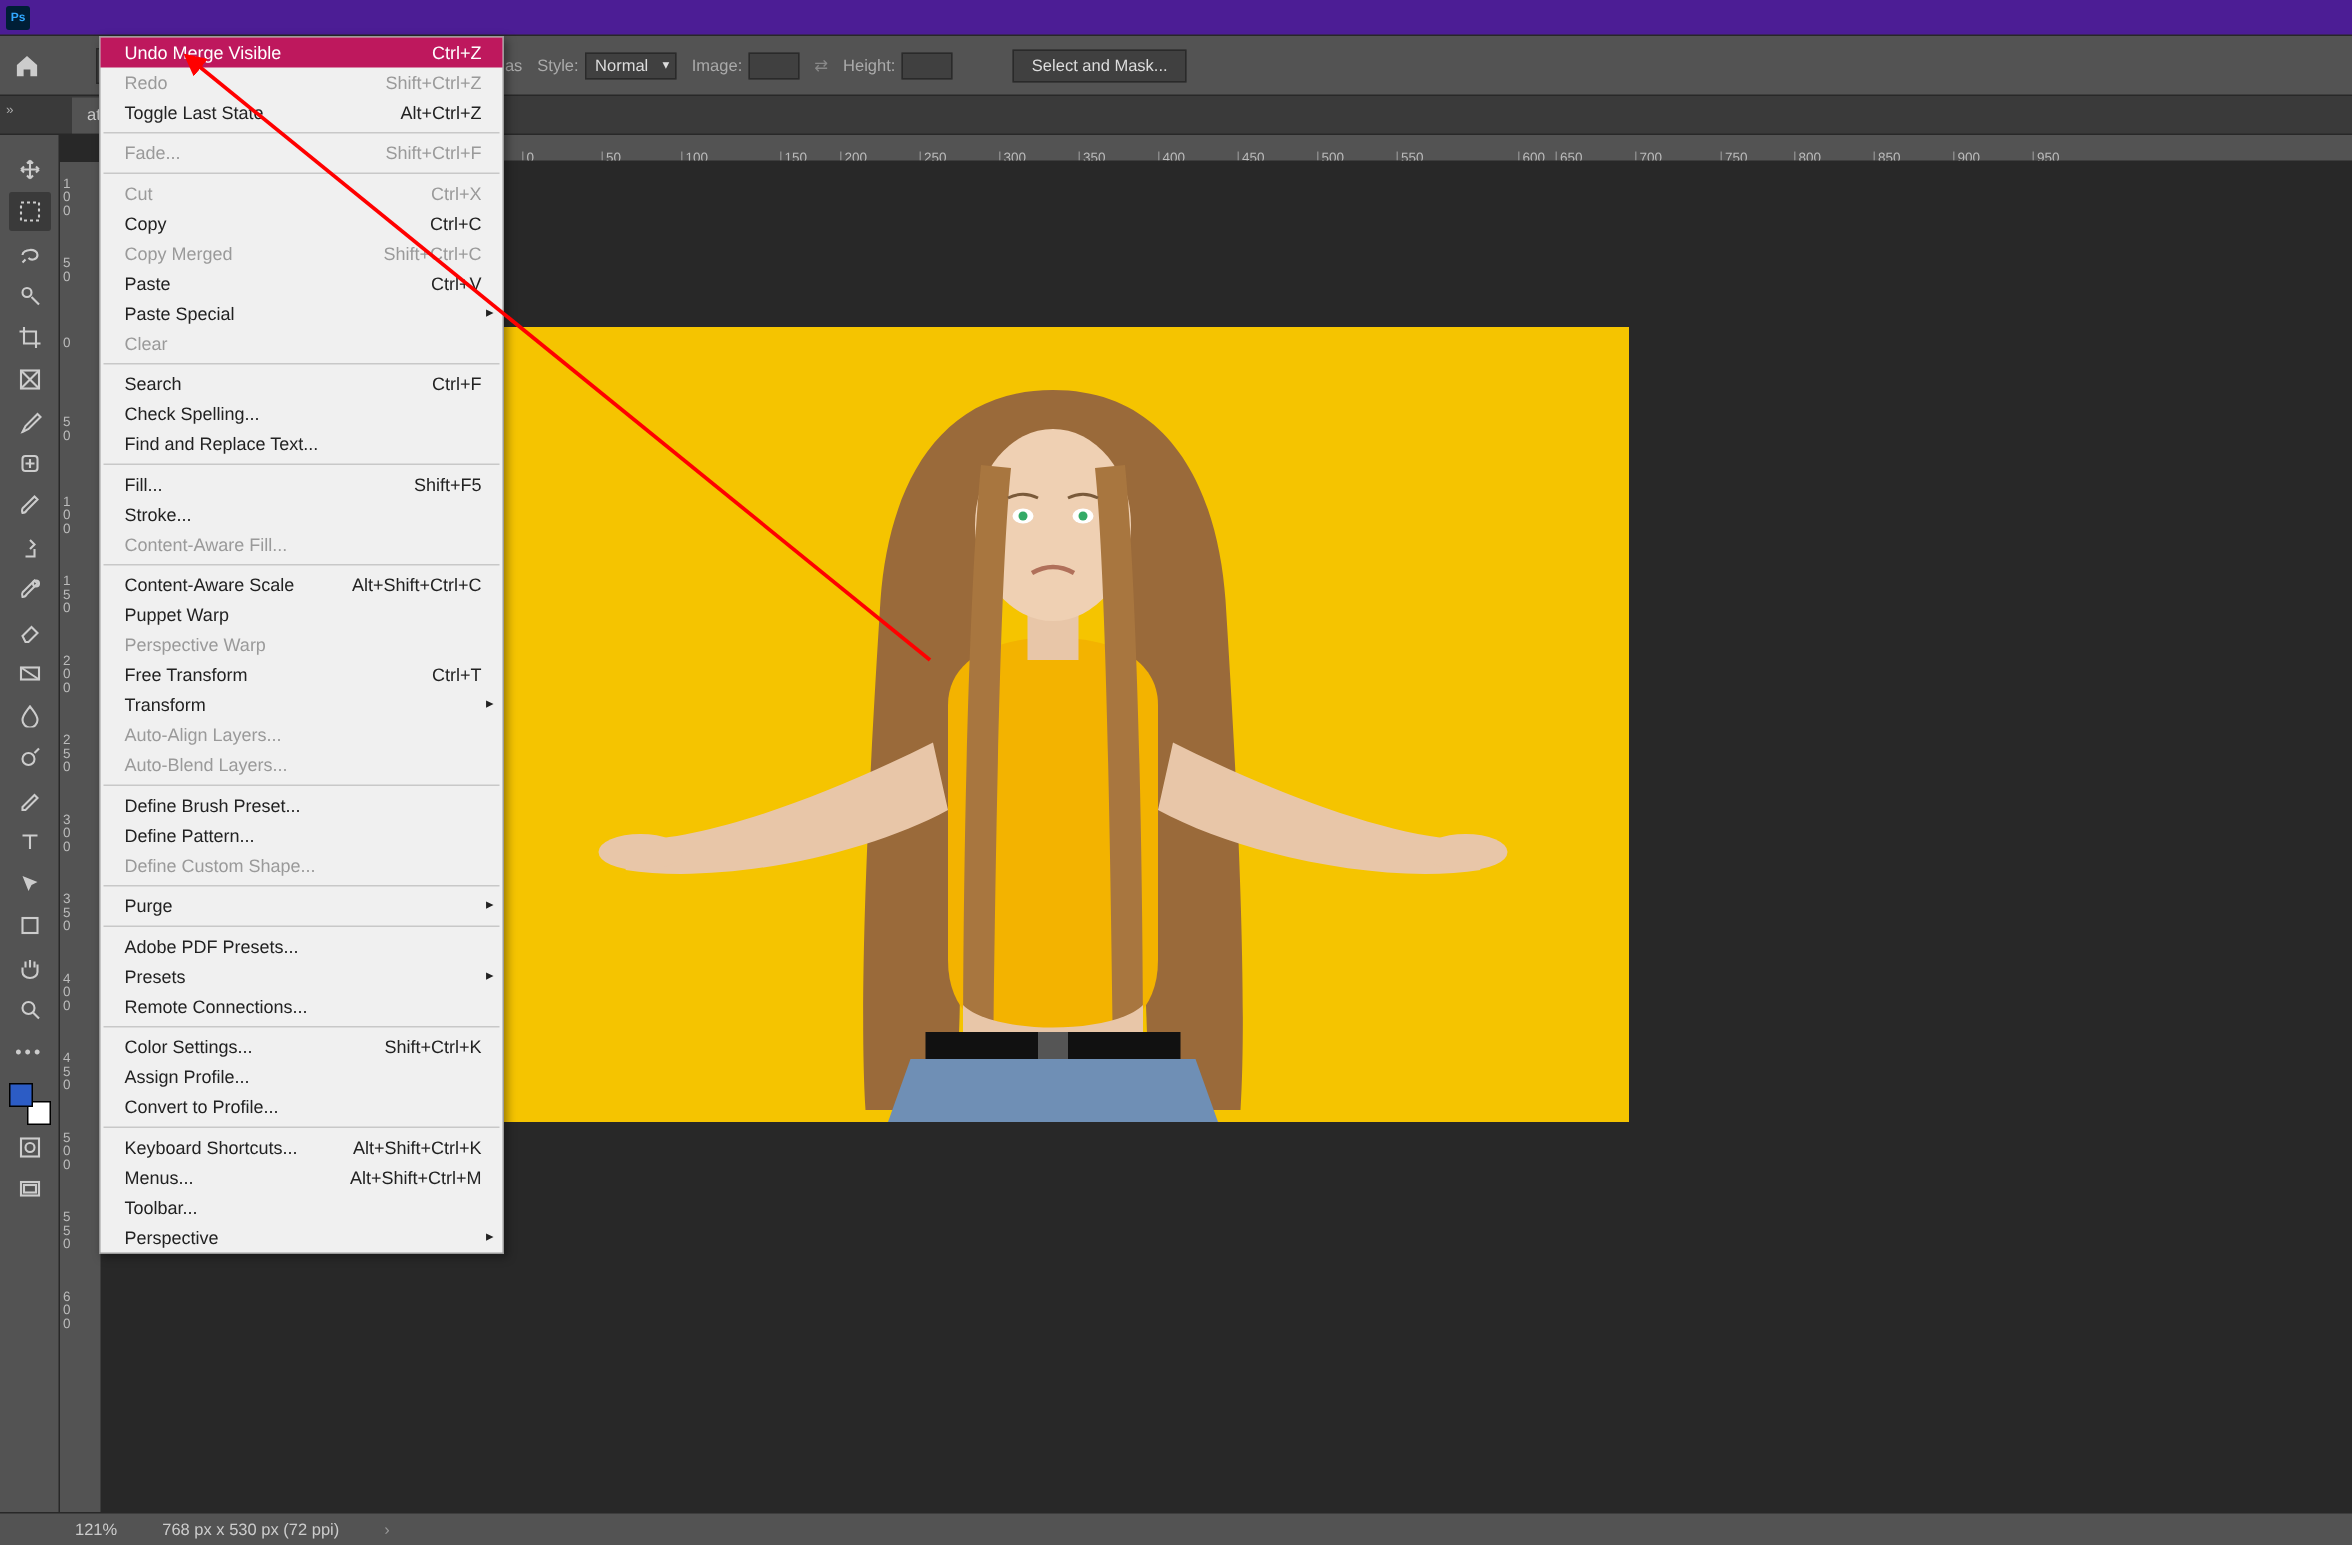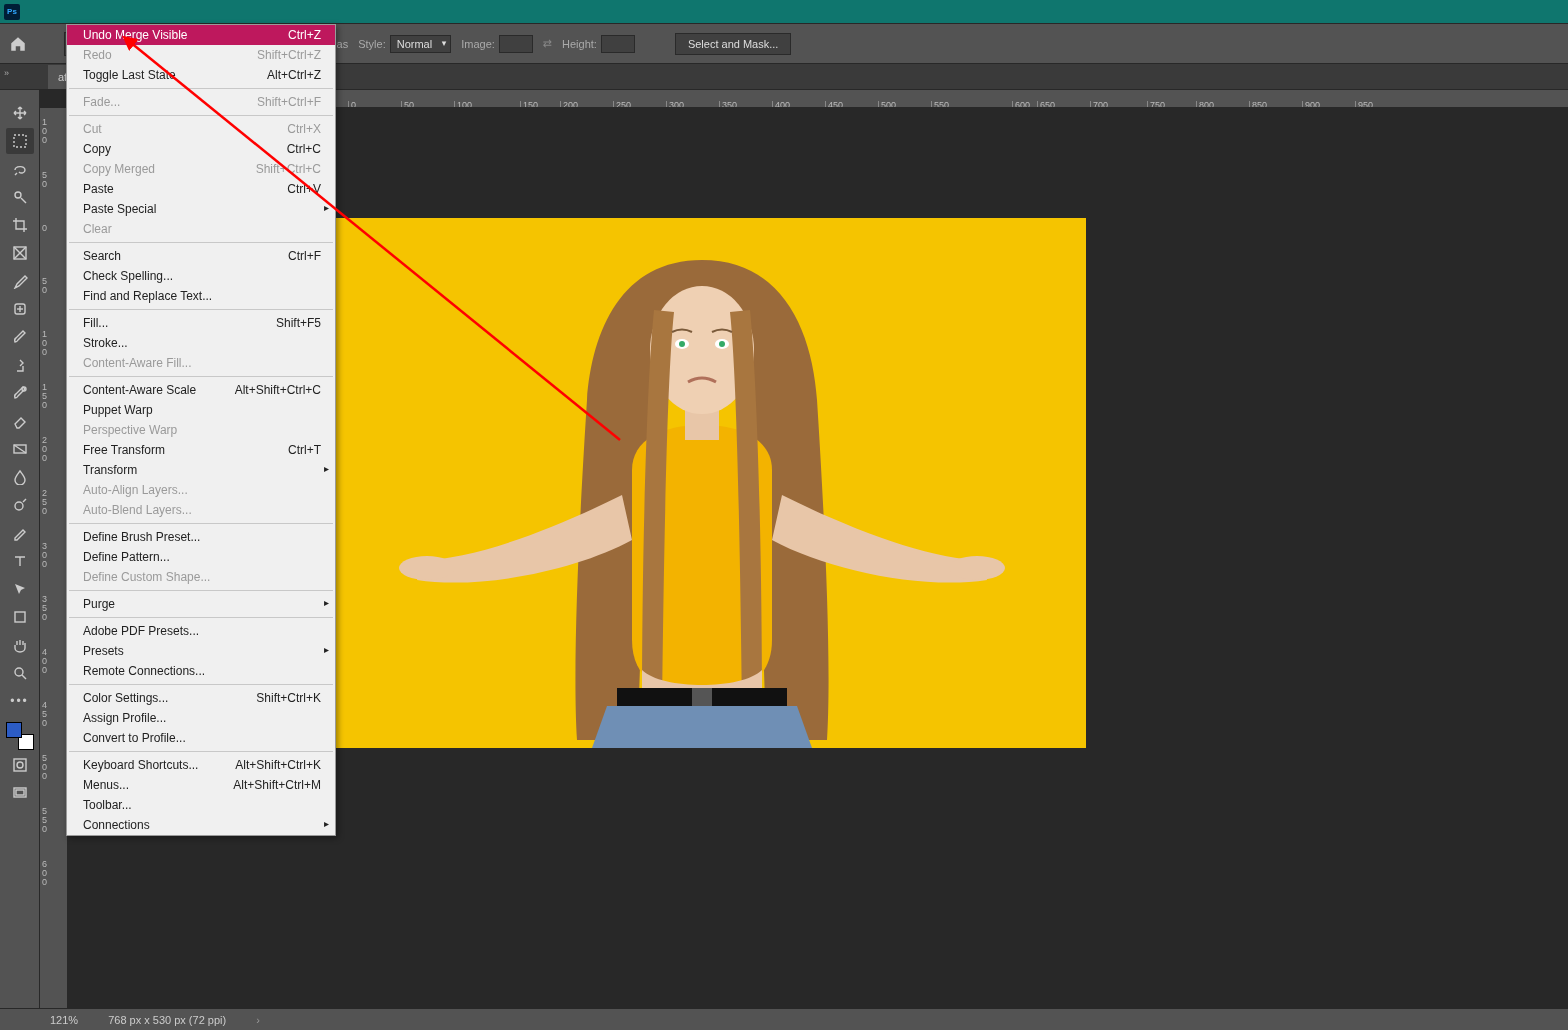--- a/index.html
+++ b/index.html
@@ -1,19 +1,19 @@
 <!DOCTYPE html>
 <html><head>
 <meta charset="utf-8">
 <style>
 * { margin: 0; padding: 0; box-sizing: border-box; font-family: "Segoe UI", Tahoma, sans-serif; user-select: none; }
 body { background: #535353; width: 1568px; height: 1030px; overflow: hidden; color: #e0e0e0; font-size: 12px; position: relative; }
 
 
-.menubar { height: 24px; background: #0f766e; display: flex; align-items: center; padding-left: 4px; border-bottom: 1px solid #282828; }
+.menubar { height: 24px; background: #4c1d95; display: flex; align-items: center; padding-left: 4px; border-bottom: 1px solid #282828; }
 .ps-logo { width: 16px; height: 16px; background: #001e36; color: #31a8ff; font-size: 8px; font-weight: bold; display: flex; align-items: center; justify-content: center; border-radius: 2px; margin-right: 8px; }
 .menubar-item { padding: 4px 10px; color: #e8e8e8; cursor: default; }
 .menubar-item.open { background: #535353; }
 
 
 .optionsbar { height: 40px; background: #535353; display: flex; align-items: center; padding-left: 6px; border-bottom: 1px solid #282828; gap: 10px; color: #aaa; font-size: 11px; }
 .opt-home { width: 24px; height: 24px; display:flex; align-items:center; justify-content:center; }
 .opt-tool { width: 28px; height: 24px; border: 1px solid #2a2a2a; display:flex; align-items:center; justify-content:center; background:#404040; }
 .opt-group { display:flex; align-items:center; gap:4px; }
 .opt-check { width:10px; height:10px; border:1px solid #666; display:inline-block; }
@@ -489,21 +489,21 @@
     </div>
     <div class="dd-item">
       <span>Menus...</span>
       <span>Alt+Shift+Ctrl+M</span>
     </div>
     <div class="dd-item">
       <span>Toolbar...</span>
       <span></span>
     </div>
     <div class="dd-item">
-      <span class="sub">Connections</span>
+      <span class="sub">Perspective</span>
       <span></span>
     </div>
   </div>
 
 <svg class="arrow" width="1568" height="1030">
   <defs>
       <marker id="ah" markerWidth="10" markerHeight="10" refX="2" refY="3" orient="auto">
     <path d="M0 0 L6 3 L0 6 Z" fill="#ff0000"></path>
       </marker>
     </defs>

